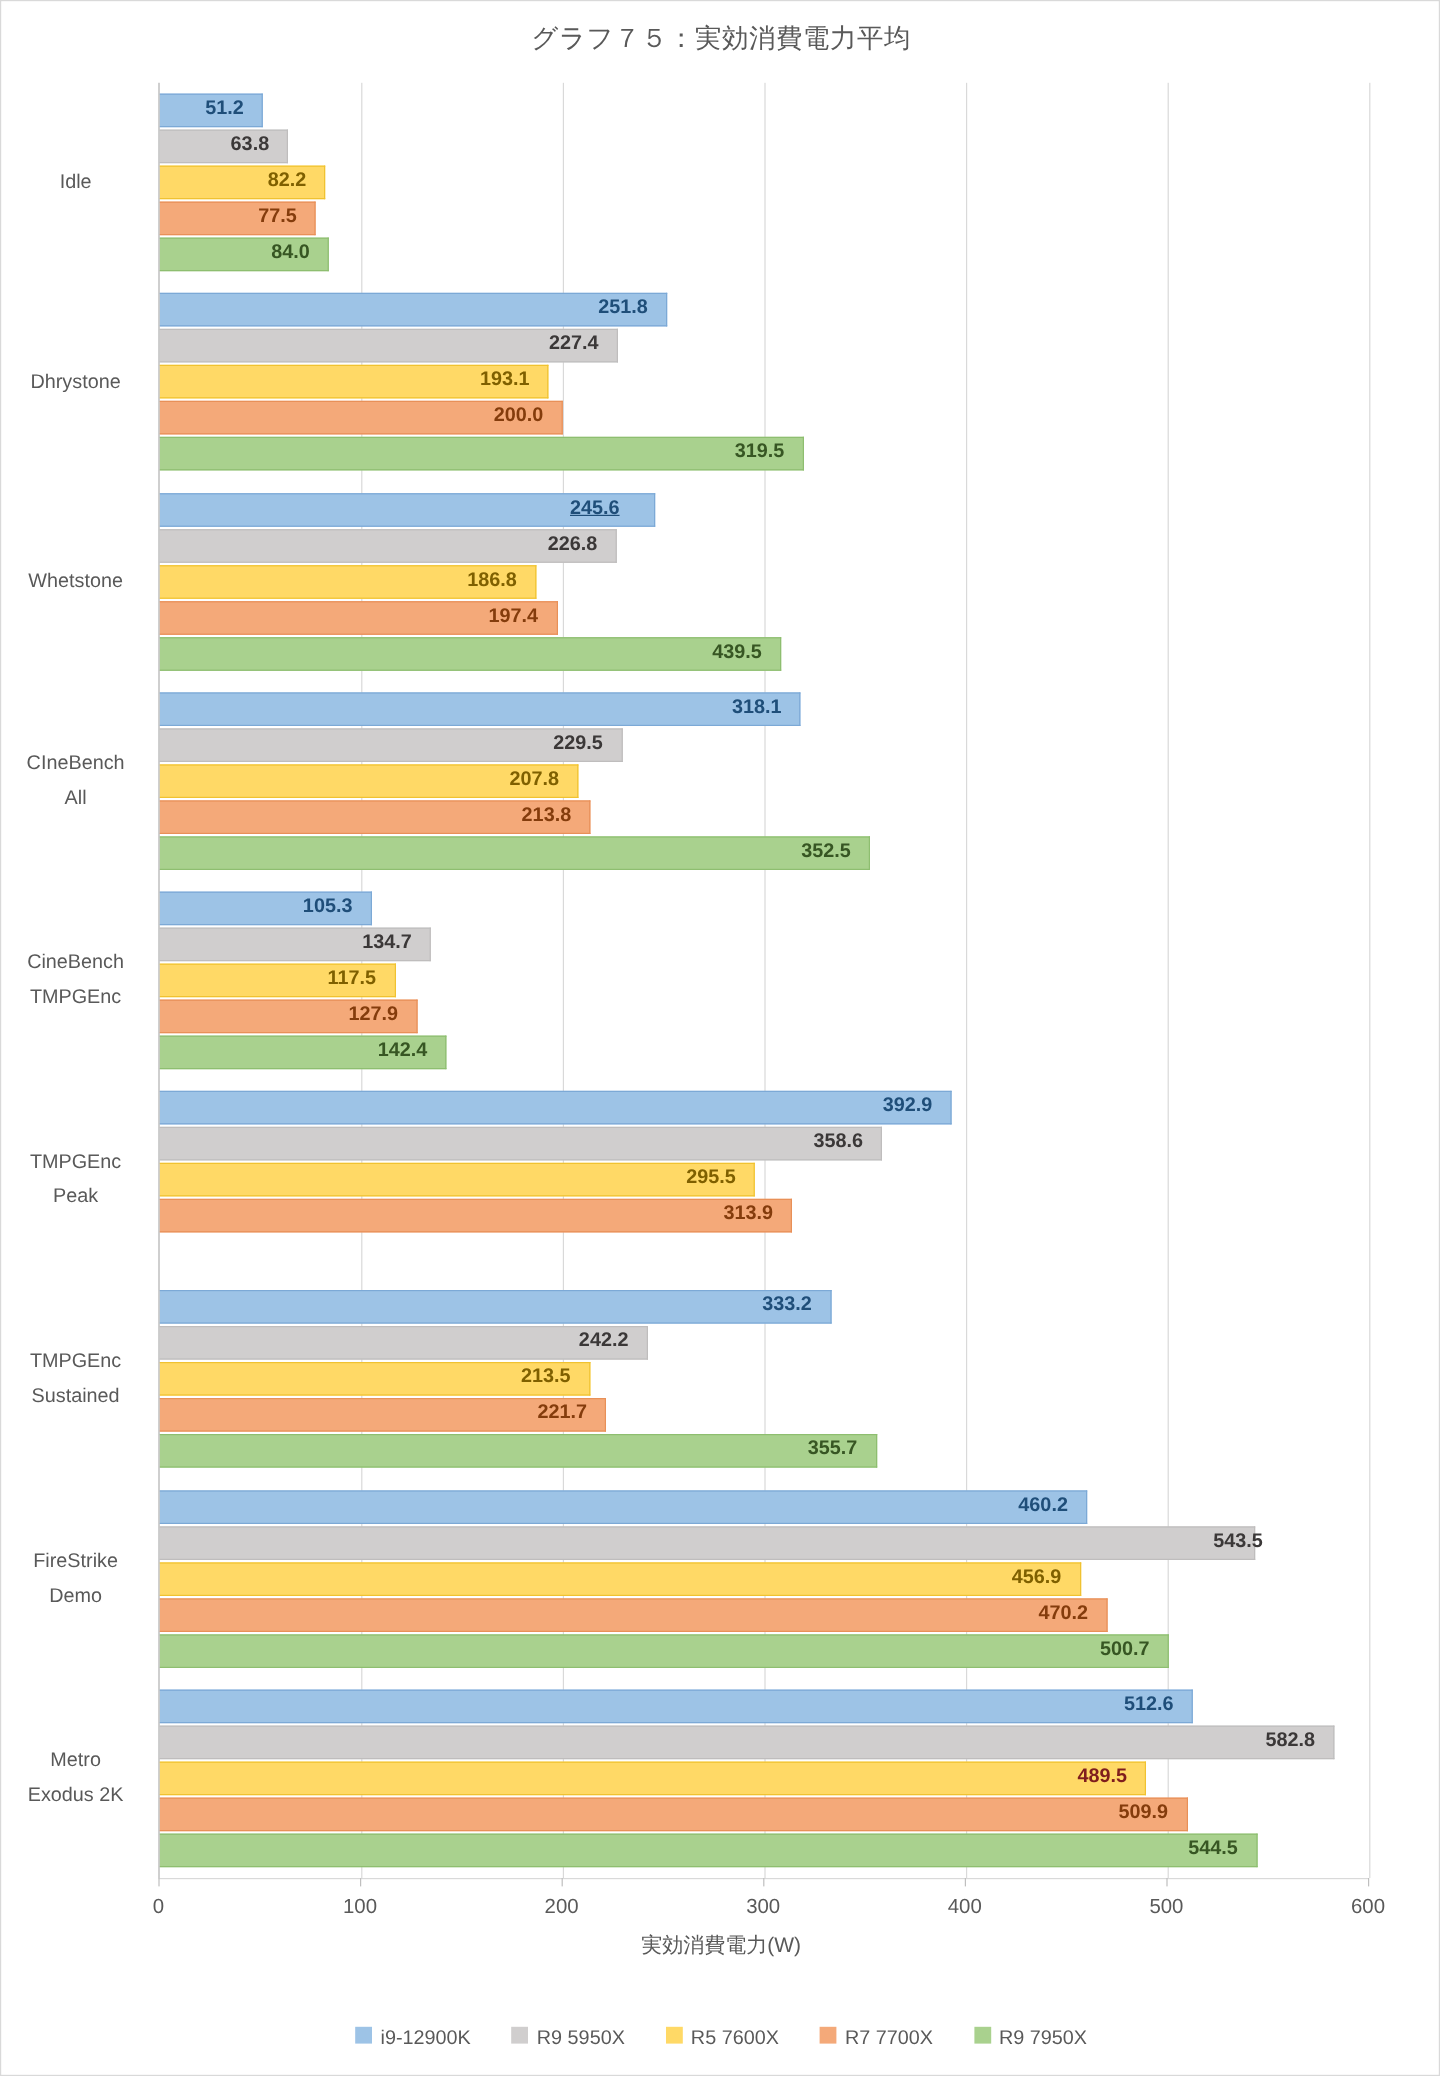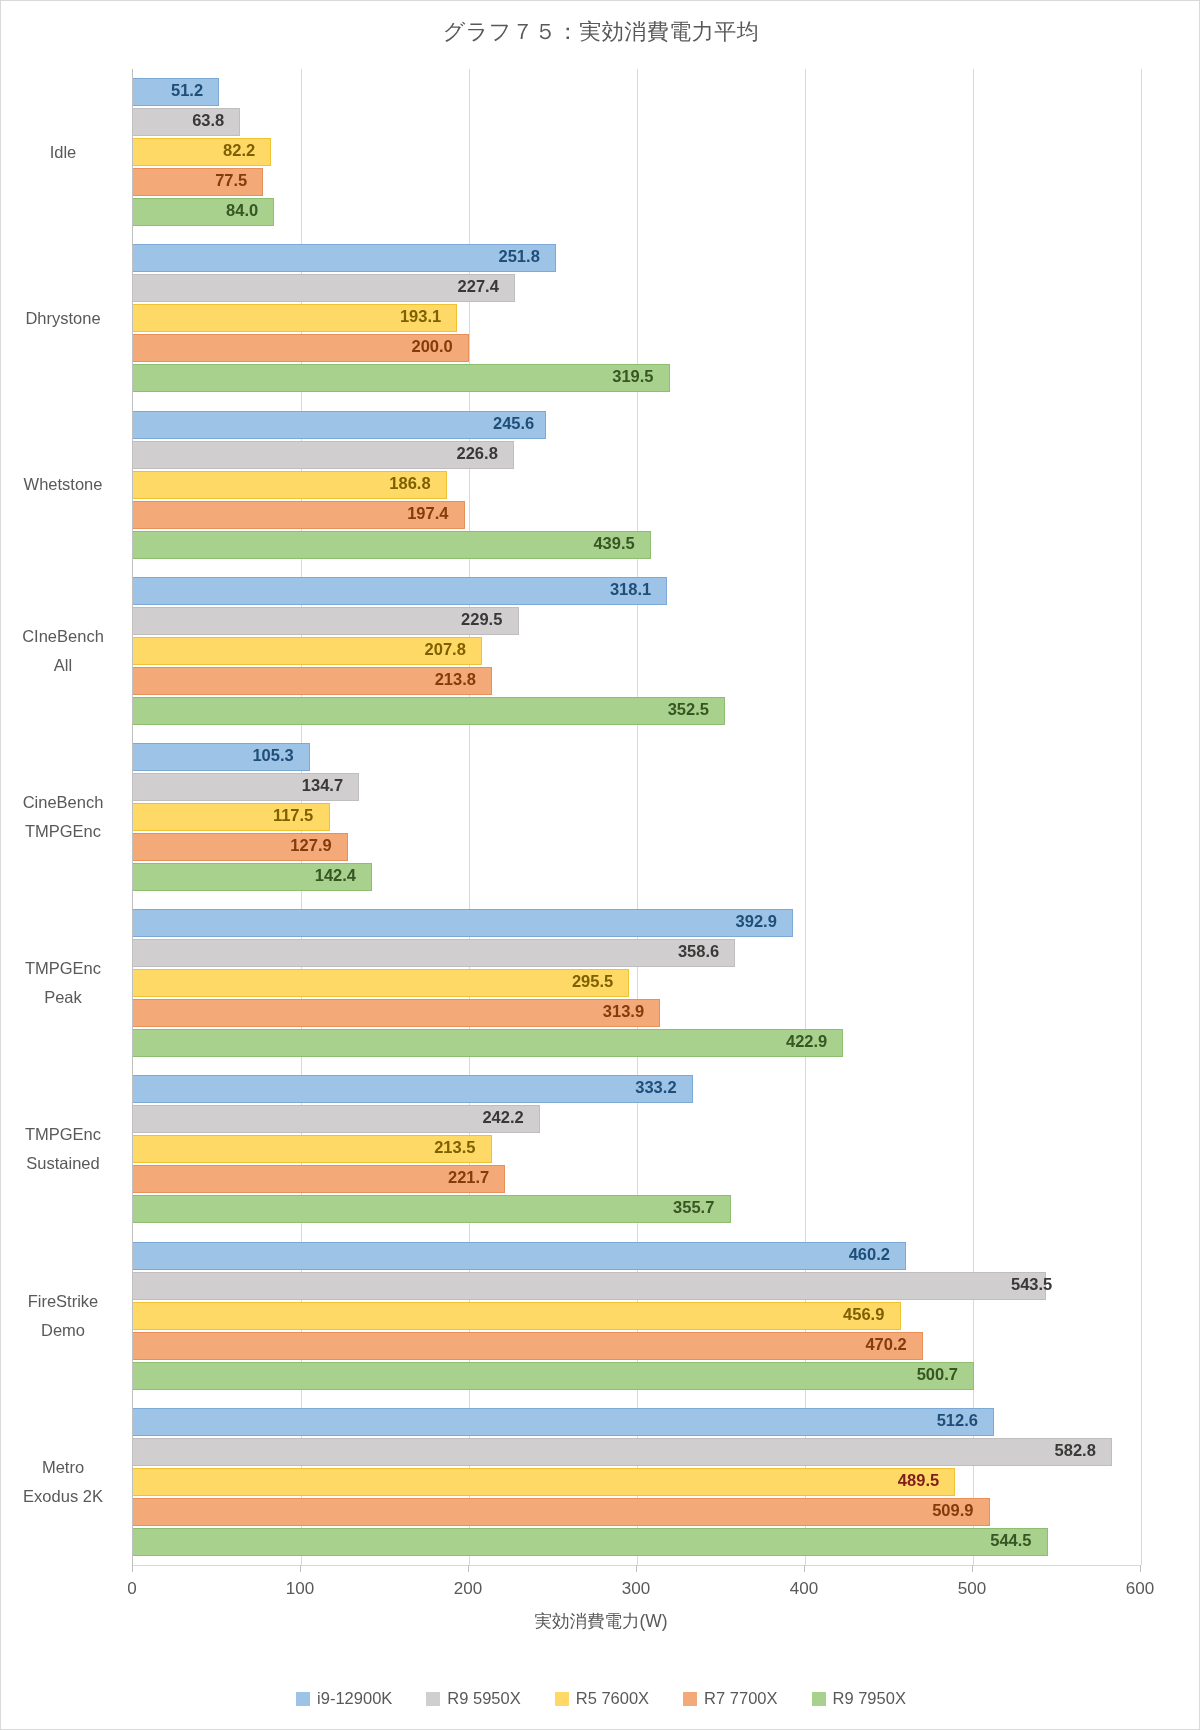--- a/index.html
+++ b/index.html
@@ -146,21 +146,20 @@
     left: 0;
     top: 1688px;
     width: 1200px;
     display: flex;
     justify-content: center;
     align-items: center;
     gap: 34px;
   }
   .legend-item {
     display: flex;
-    align-items: center;
     gap: 7px;
     font-size: 16.5px;
     color: #595959;
   }
   .legend-swatch {
     width: 14px;
     height: 14px;
     display: inline-block;
   }
 </style>
@@ -218,21 +217,21 @@
           <div class="bar-value" style="color: rgb(132, 60, 12); left: 278.5px;">200.0</div>
         </div>
         <div class="bar-line">
           <div class="bar" title="R9 7950X: 319.5" style="width: 536.76px; background: rgb(169, 209, 142); border-top: 1px solid rgb(142, 190, 112); border-bottom: 1px solid rgb(142, 190, 112); border-right: 1px solid rgb(142, 190, 112);"></div>
           <div class="bar-value" style="color: rgb(55, 86, 35); left: 479.26px;">319.5</div>
         </div>
       </div>
       <div class="cat-row" style="top: 341.556px;">
         <div class="bar-line">
           <div class="bar" title="i9-12900K: 245.6" style="width: 412.608px; background: rgb(157, 195, 230); border-top: 1px solid rgb(124, 169, 214); border-bottom: 1px solid rgb(124, 169, 214); border-right: 1px solid rgb(124, 169, 214);"></div>
-          <div class="bar-value" style="color: rgb(31, 78, 121); left: 360px;">245.6</div>
+          <div class="bar-value" style="color: rgb(31, 78, 121); left: 342px; text-decoration: underline;">245.6</div>
         </div>
         <div class="bar-line">
           <div class="bar" title="R9 5950X: 226.8" style="width: 381.024px; background: rgb(208, 206, 206); border-top: 1px solid rgb(191, 189, 189); border-bottom: 1px solid rgb(191, 189, 189); border-right: 1px solid rgb(191, 189, 189);"></div>
           <div class="bar-value" style="color: rgb(59, 56, 56); left: 323.524px;">226.8</div>
         </div>
         <div class="bar-line">
           <div class="bar" title="R5 7600X: 186.8" style="width: 313.824px; background: rgb(255, 217, 102); border-top: 1px solid rgb(240, 194, 49); border-bottom: 1px solid rgb(240, 194, 49); border-right: 1px solid rgb(240, 194, 49);"></div>
           <div class="bar-value" style="color: rgb(127, 96, 0); left: 256.324px;">186.8</div>
         </div>
         <div class="bar-line">
@@ -297,24 +296,20 @@
           <div class="bar" title="R9 5950X: 358.6" style="width: 602.448px; background: rgb(208, 206, 206); border-top: 1px solid rgb(191, 189, 189); border-bottom: 1px solid rgb(191, 189, 189); border-right: 1px solid rgb(191, 189, 189);"></div>
           <div class="bar-value" style="color: rgb(59, 56, 56); left: 544.948px;">358.6</div>
         </div>
         <div class="bar-line">
           <div class="bar" title="R5 7600X: 295.5" style="width: 496.44px; background: rgb(255, 217, 102); border-top: 1px solid rgb(240, 194, 49); border-bottom: 1px solid rgb(240, 194, 49); border-right: 1px solid rgb(240, 194, 49);"></div>
           <div class="bar-value" style="color: rgb(127, 96, 0); left: 438.94px;">295.5</div>
         </div>
         <div class="bar-line">
           <div class="bar" title="R7 7700X: 313.9" style="width: 527.352px; background: rgb(244, 169, 121); border-top: 1px solid rgb(232, 144, 88); border-bottom: 1px solid rgb(232, 144, 88); border-right: 1px solid rgb(232, 144, 88);"></div>
           <div class="bar-value" style="color: rgb(132, 60, 12); left: 469.852px;">313.9</div>
-        </div>
-        <div class="bar-line">
-          <div class="bar" title="R9 7950X: 422.9" style="width: 710.472px; background: rgb(169, 209, 142); border-top: 1px solid rgb(142, 190, 112); border-bottom: 1px solid rgb(142, 190, 112); border-right: 1px solid rgb(142, 190, 112);"></div>
-          <div class="bar-value" style="color: rgb(55, 86, 35); left: 652.972px;">422.9</div>
         </div>
       </div>
       <div class="cat-row" style="top: 1006.44px;">
         <div class="bar-line">
           <div class="bar" title="i9-12900K: 333.2" style="width: 559.776px; background: rgb(157, 195, 230); border-top: 1px solid rgb(124, 169, 214); border-bottom: 1px solid rgb(124, 169, 214); border-right: 1px solid rgb(124, 169, 214);"></div>
           <div class="bar-value" style="color: rgb(31, 78, 121); left: 502.276px;">333.2</div>
         </div>
         <div class="bar-line">
           <div class="bar" title="R9 5950X: 242.2" style="width: 406.896px; background: rgb(208, 206, 206); border-top: 1px solid rgb(191, 189, 189); border-bottom: 1px solid rgb(191, 189, 189); border-right: 1px solid rgb(191, 189, 189);"></div>
           <div class="bar-value" style="color: rgb(59, 56, 56); left: 349.396px;">242.2</div>

